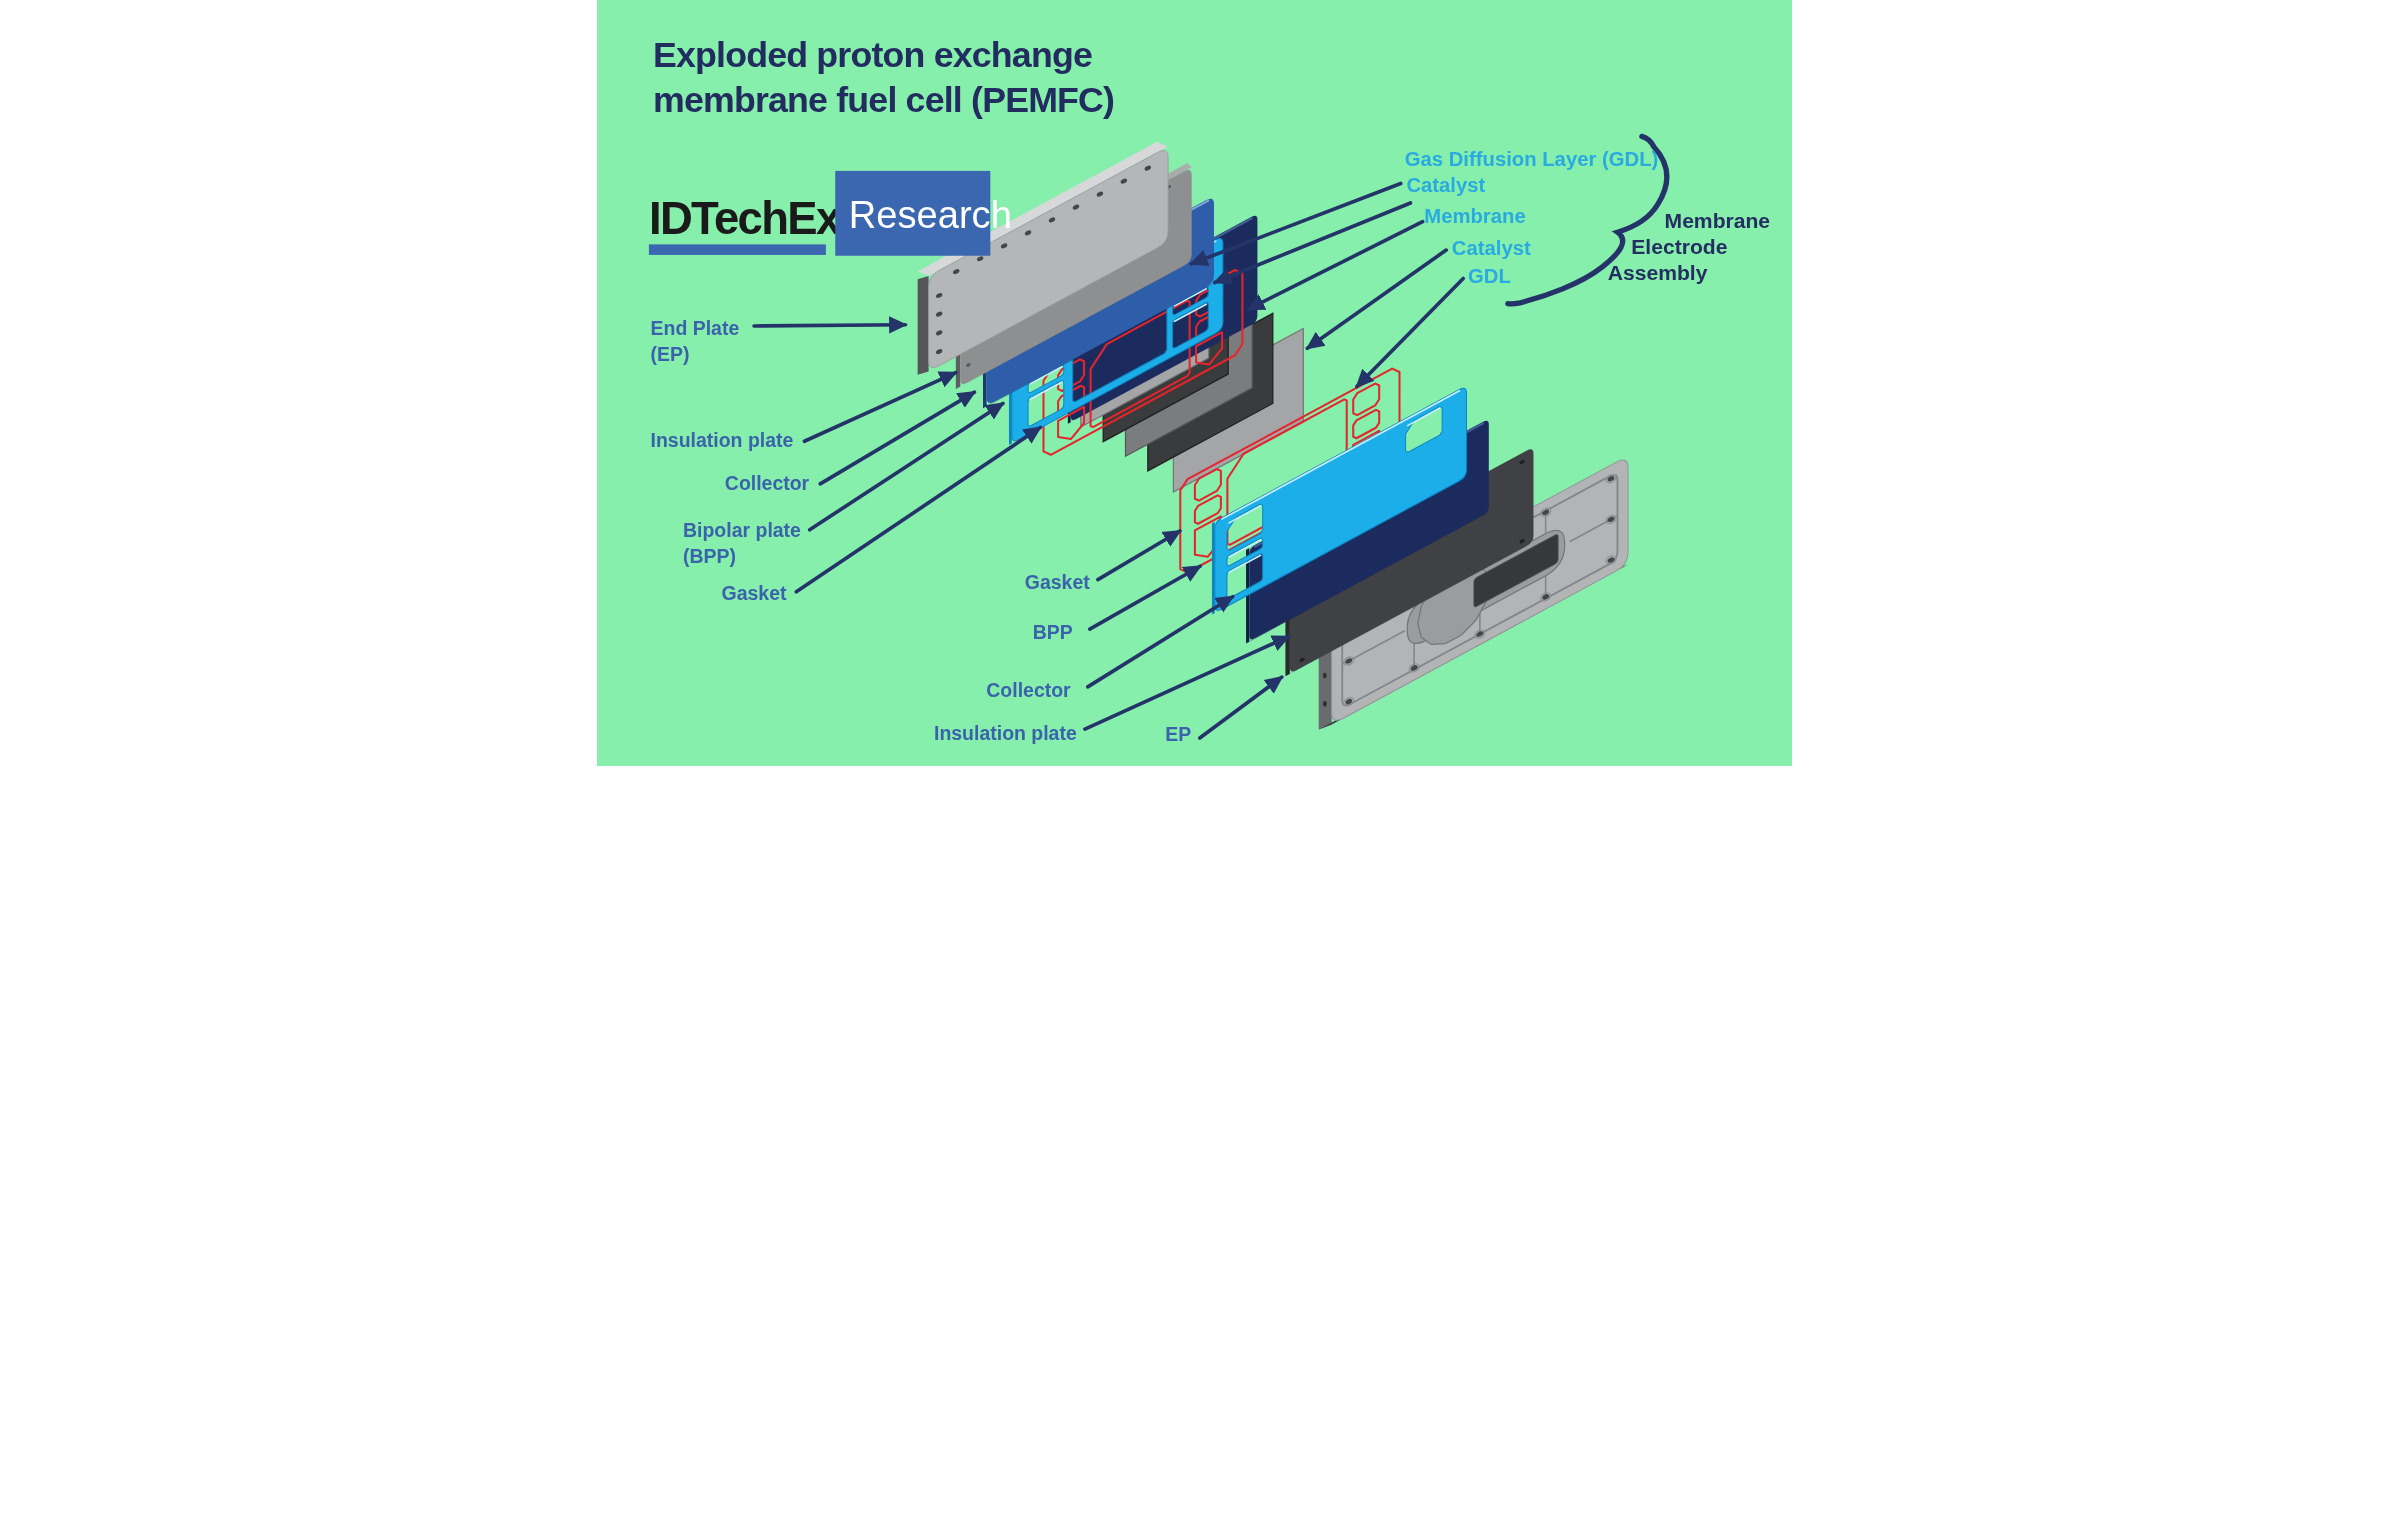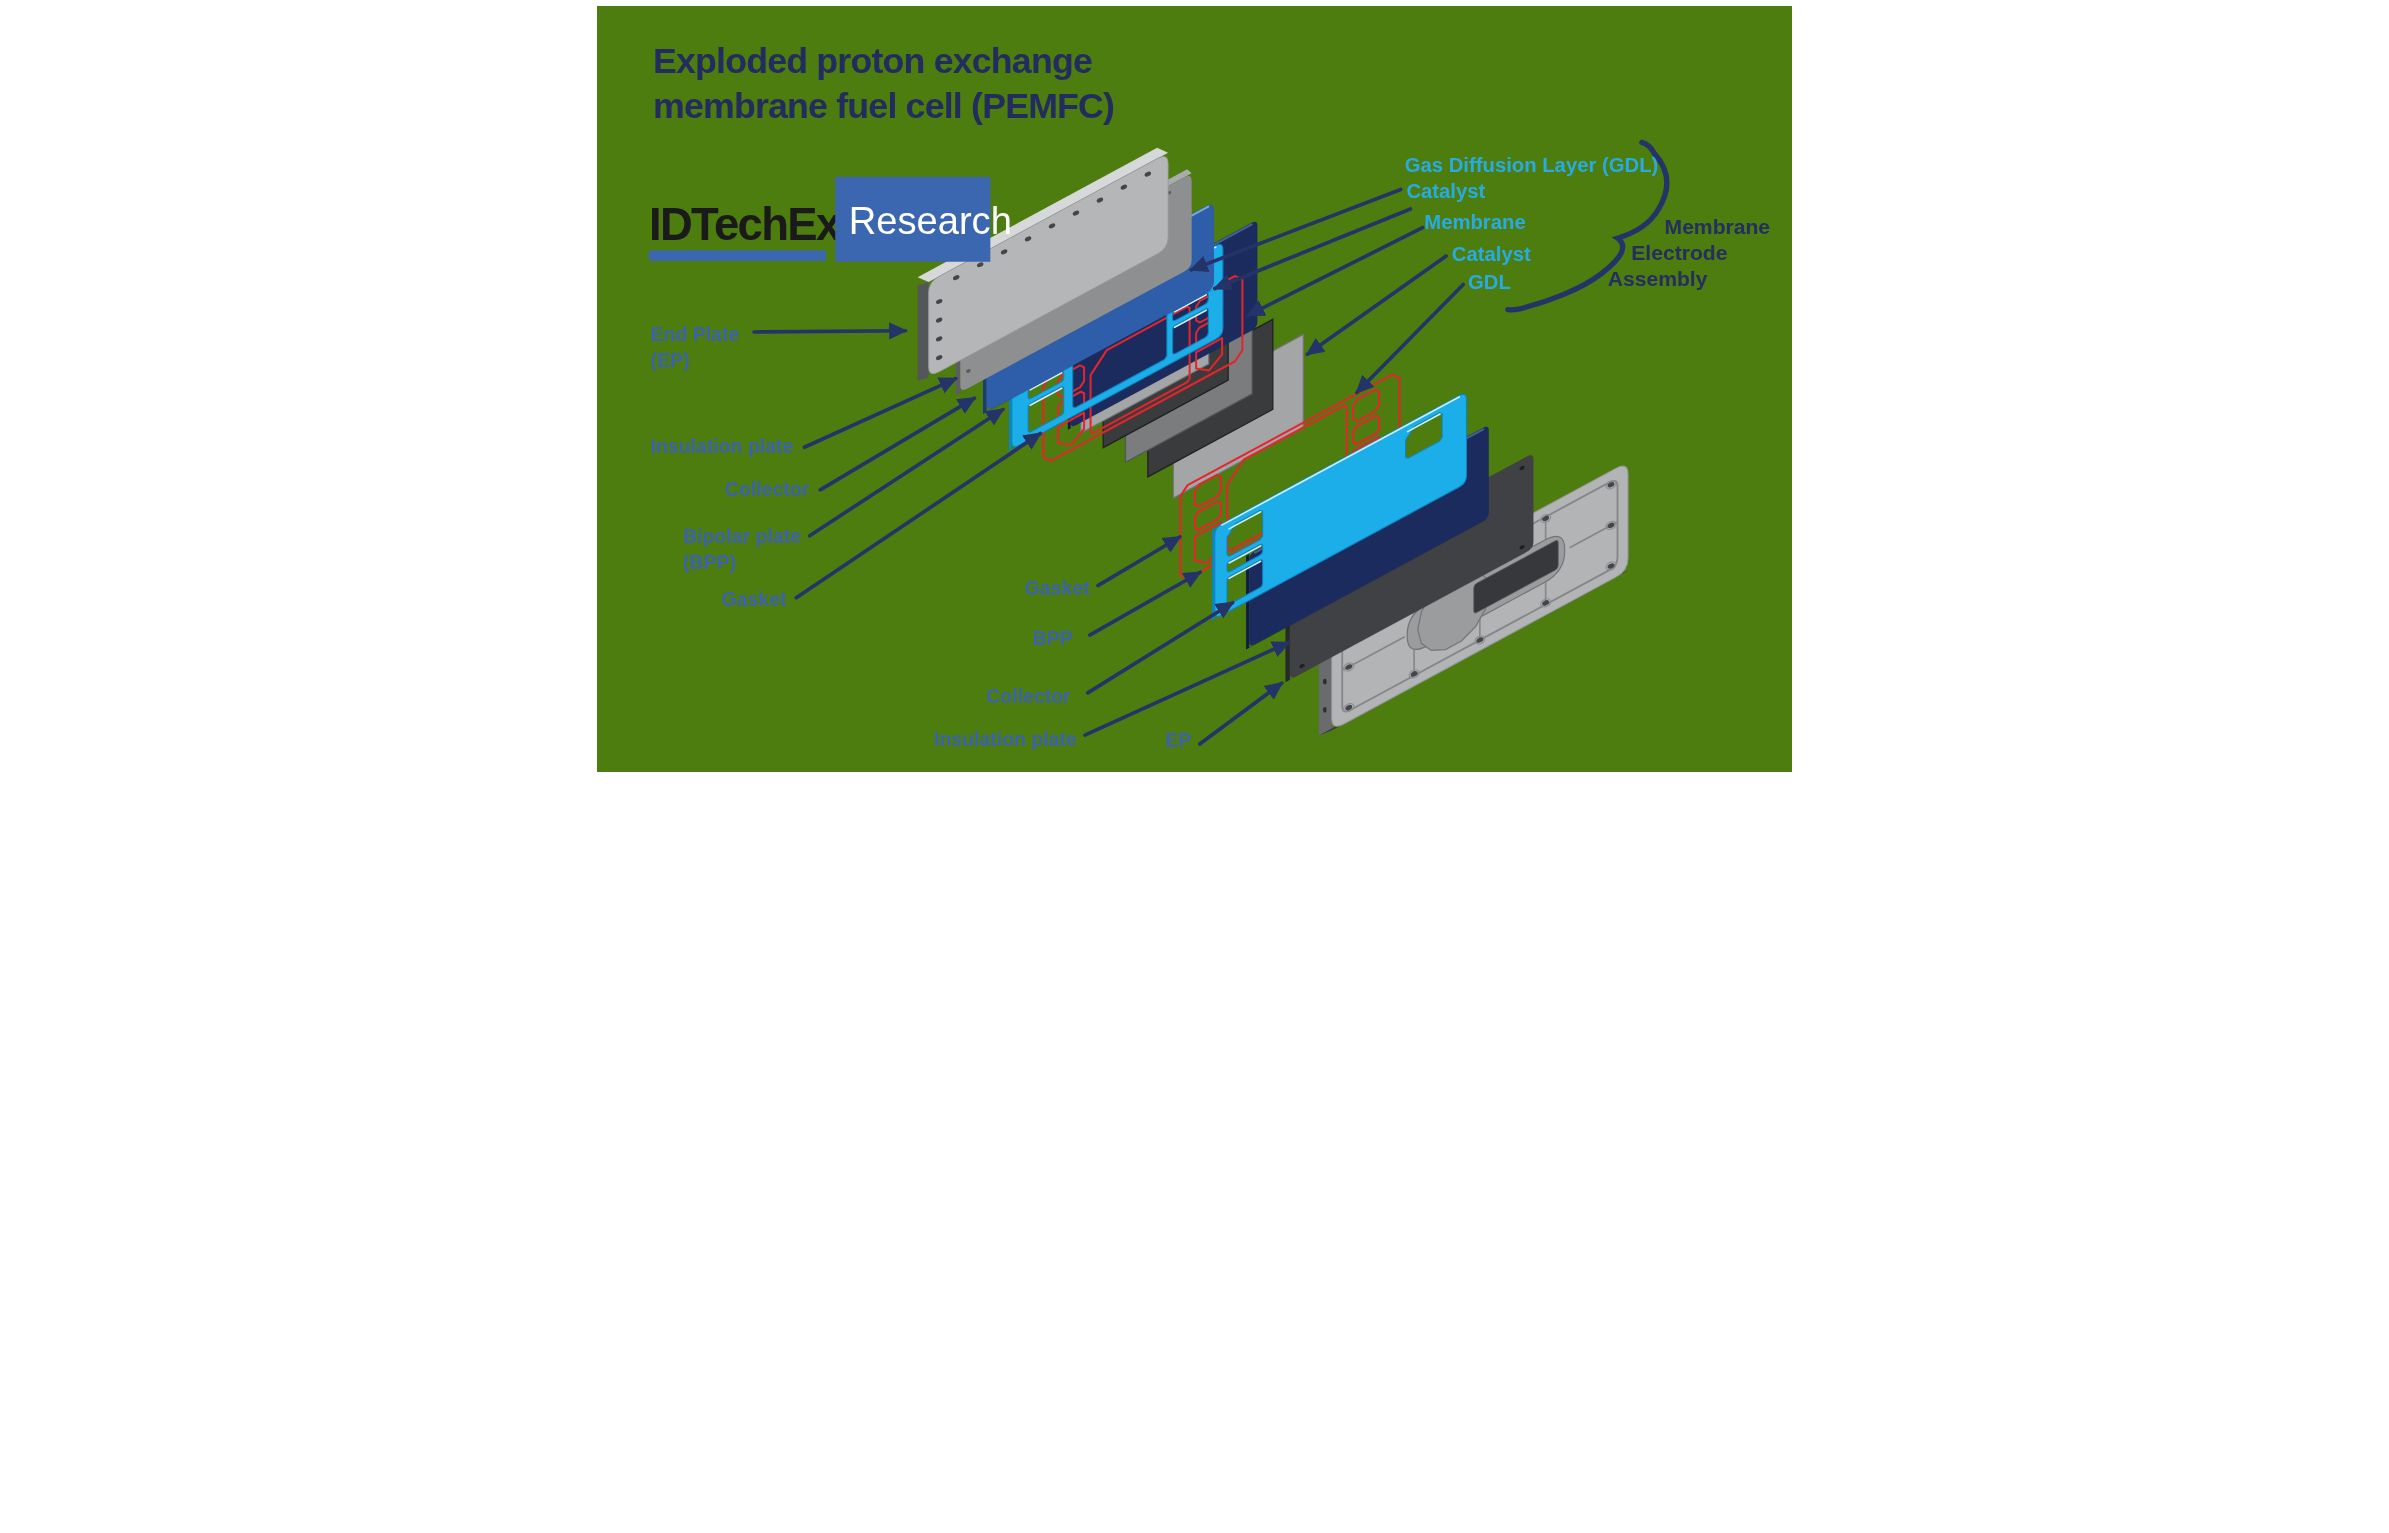--- a/index.html
+++ b/index.html
@@ -1,16 +1,16 @@
 <!DOCTYPE html>
 <html style="font-size:13px"><head>
 <meta charset="utf-8">
 <style>
   html,body{margin:0;padding:0;background:#ffffff;}
-  .stage{position:relative;width:1195px;height:766px;margin:6px auto;background:#4d7c0f;overflow:hidden;}
+  .stage{position:relative;width:1195px;height:766px;margin:0 auto;background:#86efac;overflow:hidden;}
   svg{display:block;width:100%;height:100%;}
   text{font-family:"Liberation Sans","DejaVu Sans",sans-serif;}
   .title{font-size:88px;font-weight:800;letter-spacing:-2px;}
   .lbl{font-size:48px;font-weight:700;}
   .cyanlbl{font-size:50px;font-weight:700;}
   .mealbl{font-size:52px;font-weight:700;}
   .brand{font-size:112px;font-weight:800;letter-spacing:-4px;}
   .product{font-size:94px;font-weight:400;}
 </style>
 </head>

